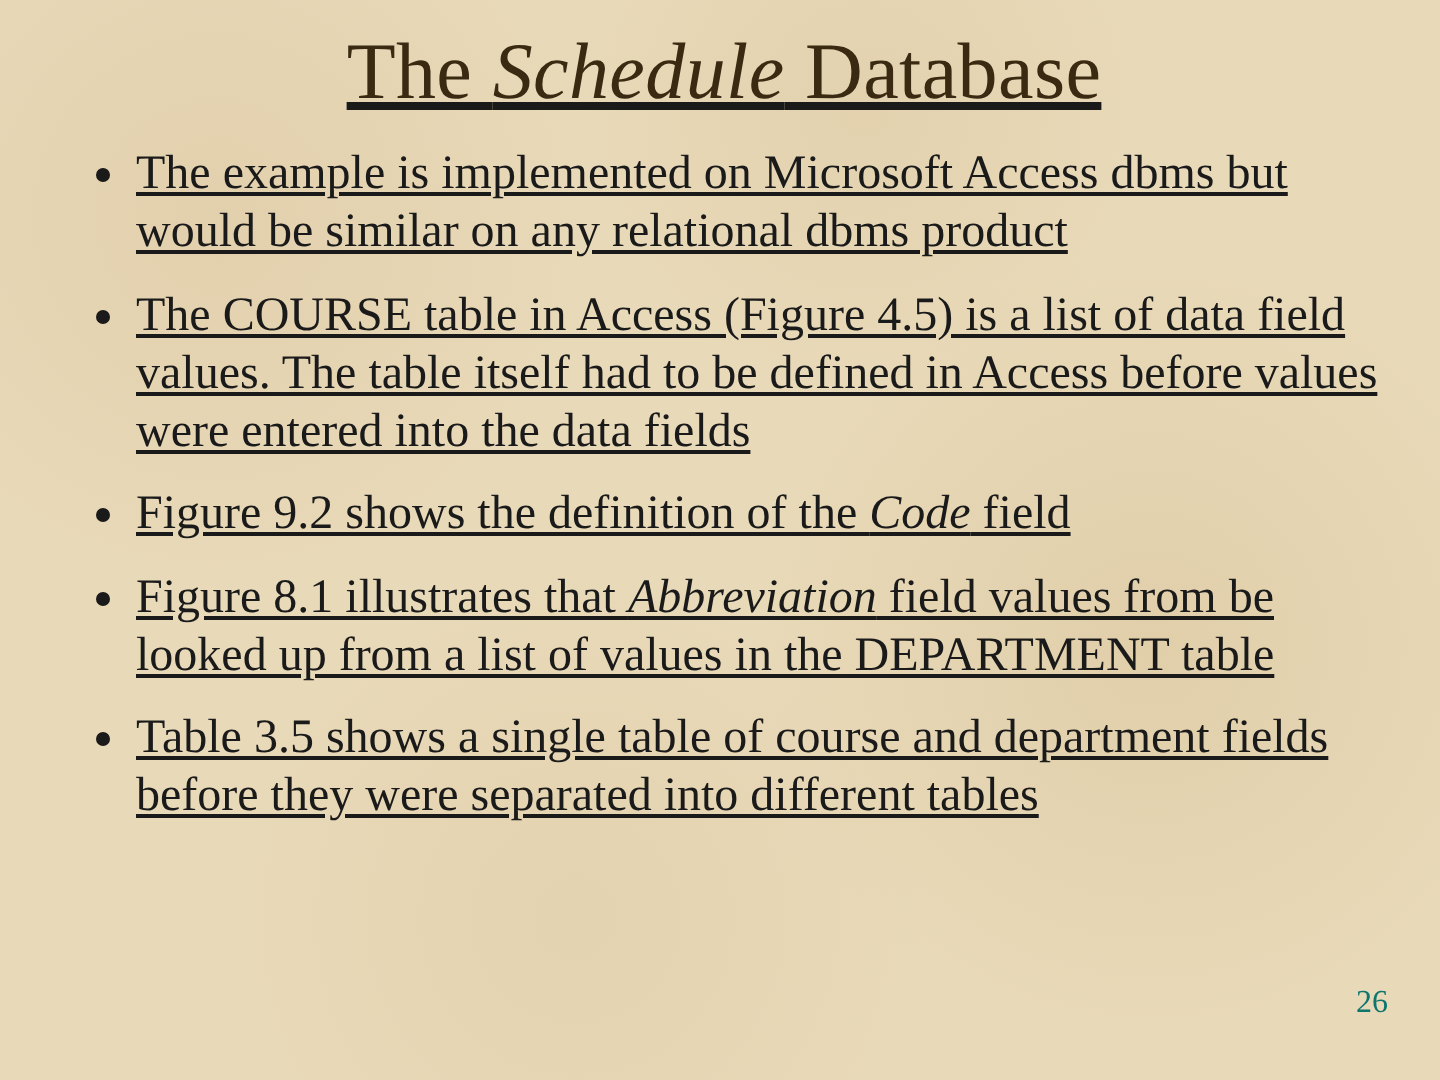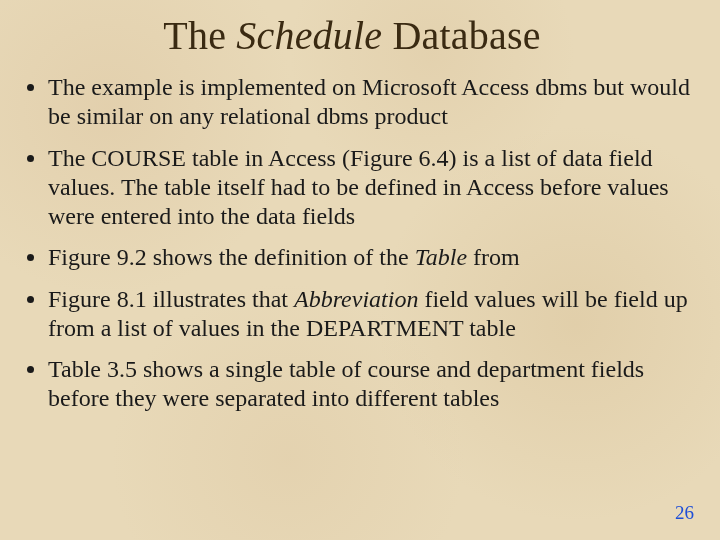--- a/index.html
+++ b/index.html
@@ -17,22 +17,23 @@
       radial-gradient(circle at 40% 85%, rgba(215,190,150,0.25) 0%, rgba(215,190,150,0) 28%),
       radial-gradient(circle at 60% 10%, rgba(205,175,130,0.18) 0%, rgba(205,175,130,0) 22%);
     font-family: "Times New Roman", Times, serif;
     color: #1a1a1a;
     position: relative;
   }
   .slide {
     box-sizing: border-box;
     width: 720px;
     height: 540px;
-    padding: 12px 28px 20px 12px;
+    padding: 12px 28px 20px 32px;
     position: relative;
+    text-decoration: underline;
   }
   h1.title {
     margin: 0 0 14px 0;
     text-align: center;
     font-weight: normal;
     font-size: 40px;
     color: #3a2a12;
     letter-spacing: 0.2px;
   }
   h1.title .plain { font-style: normal; }
@@ -45,40 +46,40 @@
   ul.bullets li {
     font-size: 24px;
     line-height: 1.22;
     margin: 12px 0 4px 0;
     font-weight: normal;
   }
   ul.bullets li .it { font-style: italic; }
   .pagenum {
     position: absolute;
     right: 26px;
-    bottom: 16px;
-    font-size: 19px;
-    color: #1d4ed8;
+    bottom: 29px;
+    font-size: 16px;
+    color: #0f766e;
   }
 </style>
 </head>
 <body>
 
 <div class="slide">
 
   <h1 class="title">
     <span class="plain">The </span><span class="ital">Schedule</span><span class="plain"> Database</span>
   </h1>
 
   <ul class="bullets">
     <li>The example is implemented on Microsoft Access dbms but would be similar on any relational dbms product</li>
-    <li>The COURSE table in Access (Figure 6.4) is a list of data field values.  The table itself had to be defined in Access before values were entered into the data fields</li>
+    <li>The COURSE table in Access (Figure 4.5) is a list of data field values.  The table itself had to be defined in Access before values were entered into the data fields</li>
     <li>
-      <span>Figure 9.2 shows the definition of the </span><span class="it">Table</span><span> from</span>
+      <span>Figure 9.2 shows the definition of the </span><span class="it">Code</span><span> field</span>
     </li>
     <li>
-      <span>Figure 8.1 illustrates that </span><span class="it">Abbreviation</span><span> field values will be field up from a list of values in the DEPARTMENT table</span>
+      <span>Figure 8.1 illustrates that </span><span class="it">Abbreviation</span><span> field values from be looked up from a list of values in the DEPARTMENT table</span>
     </li>
     <li>Table 3.5 shows a single table of course and department fields before they were separated into different tables</li>
   </ul>
 
   <div class="pagenum">26</div>
 </div>
 
 </body></html>

